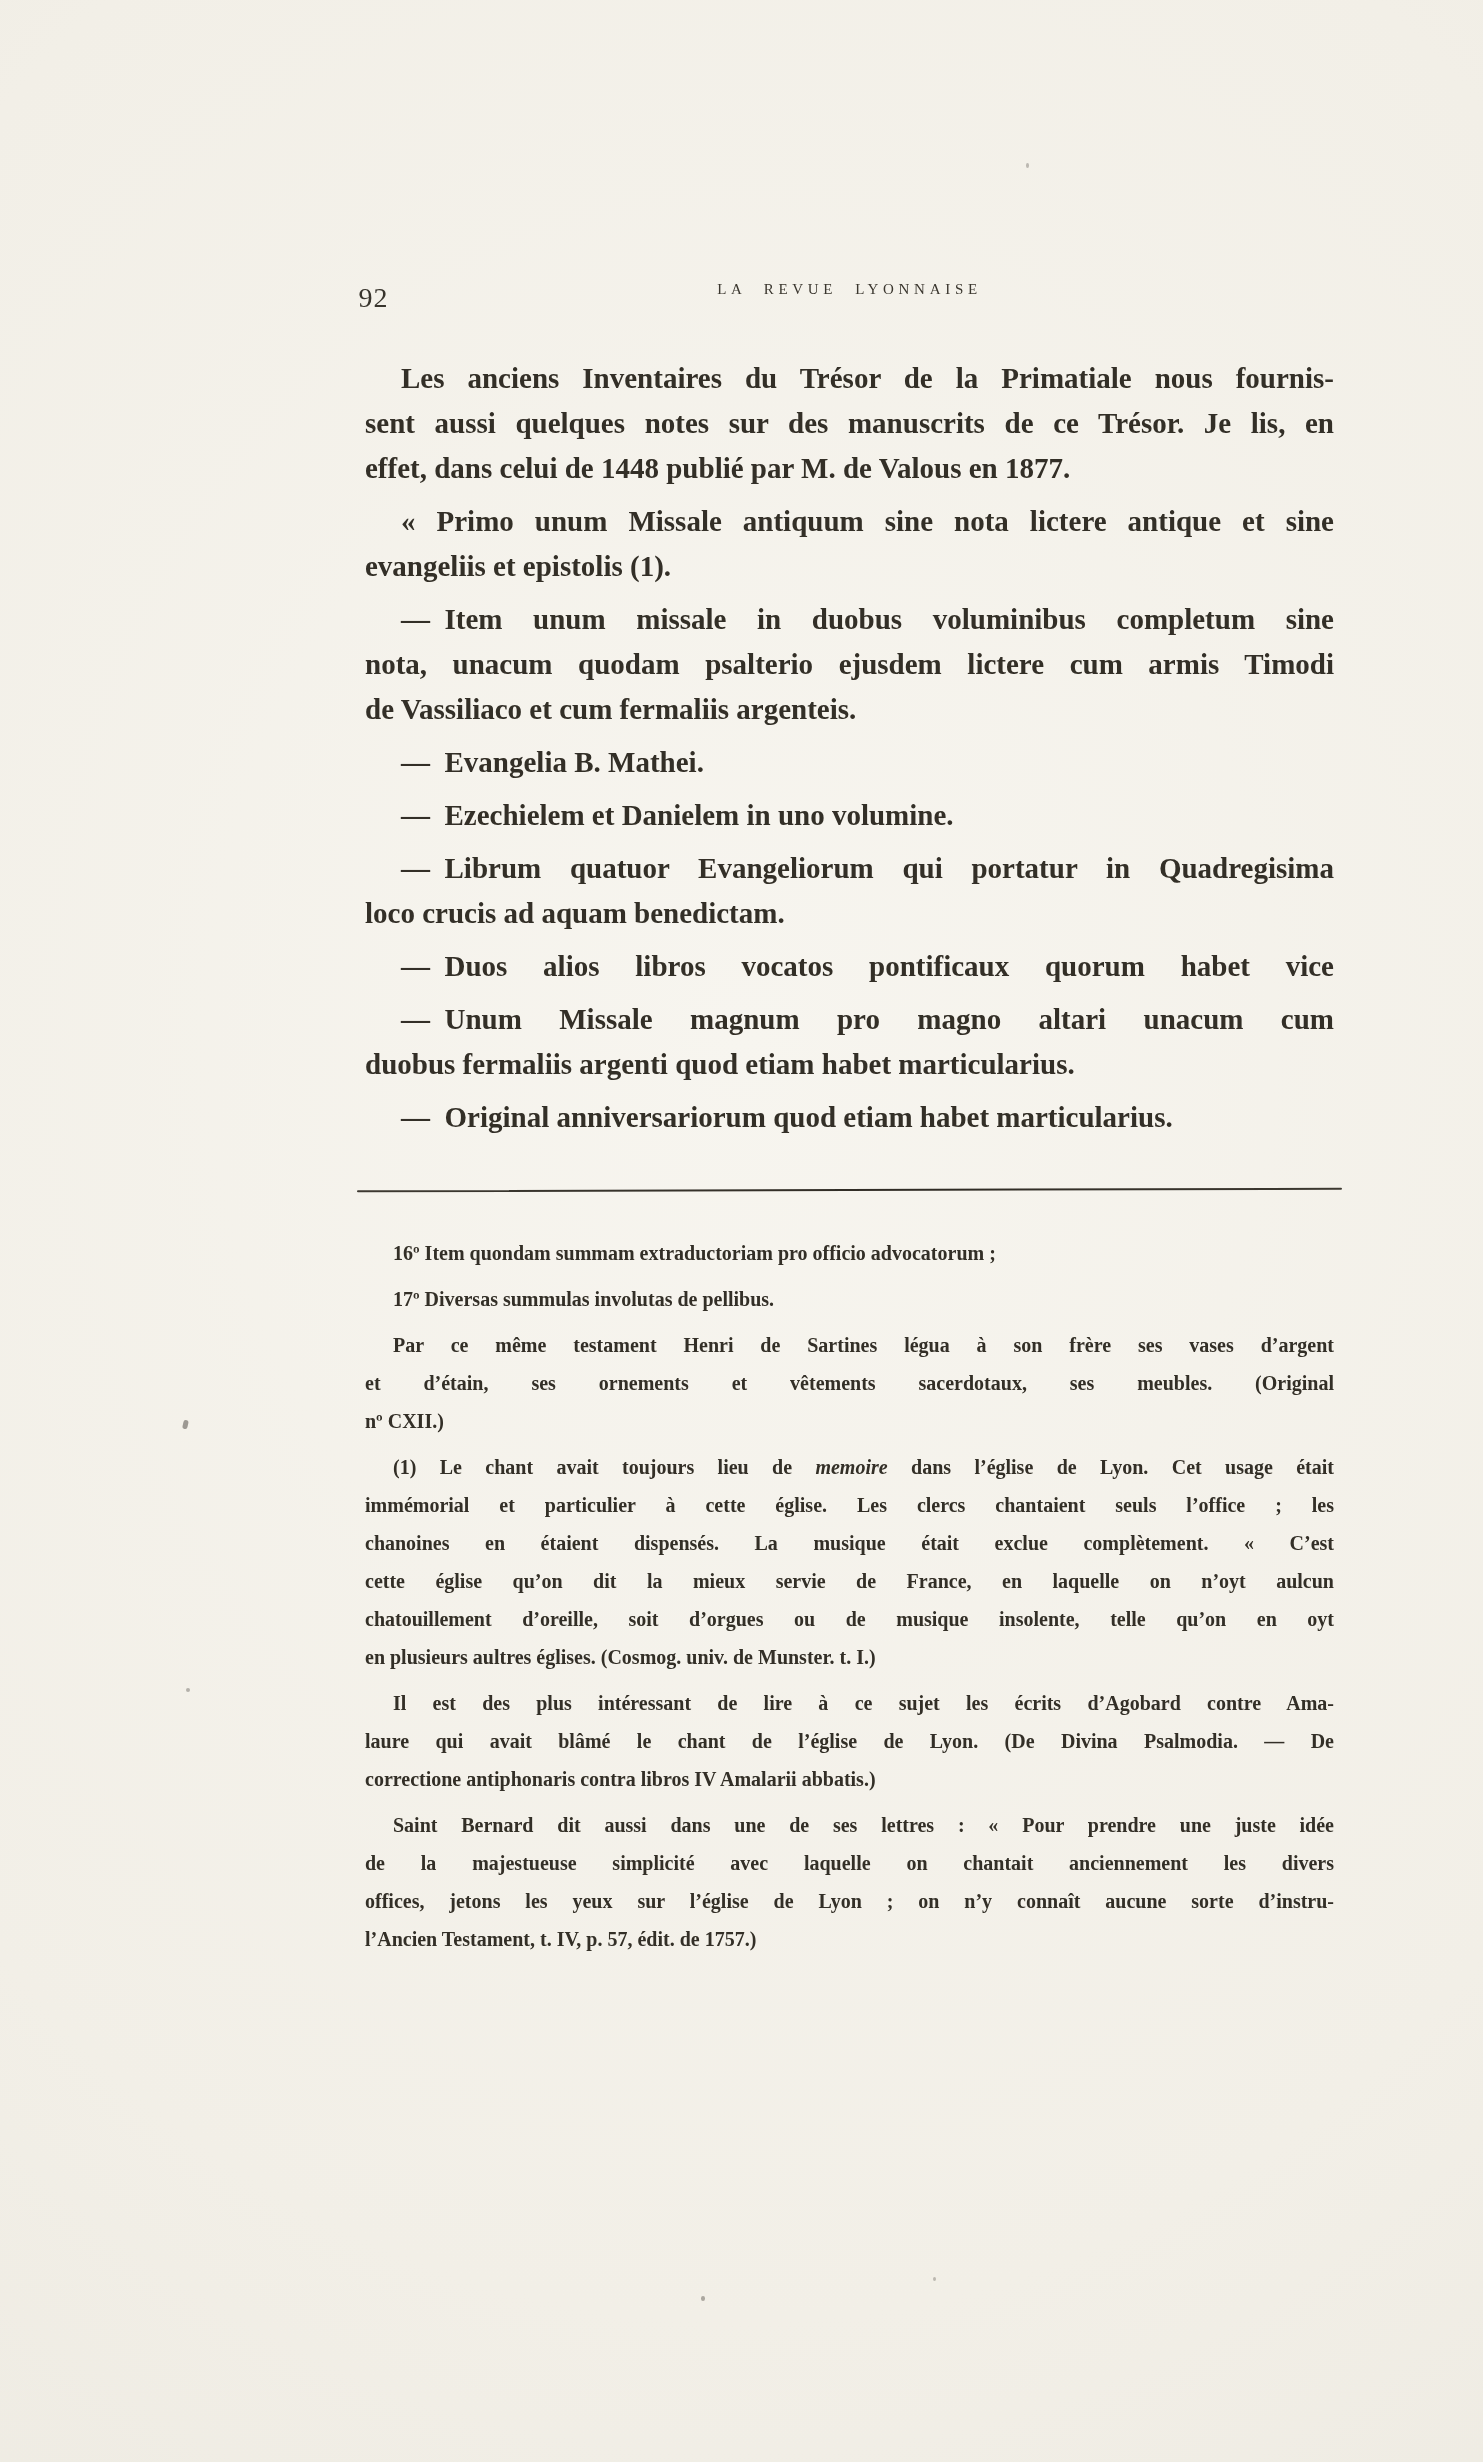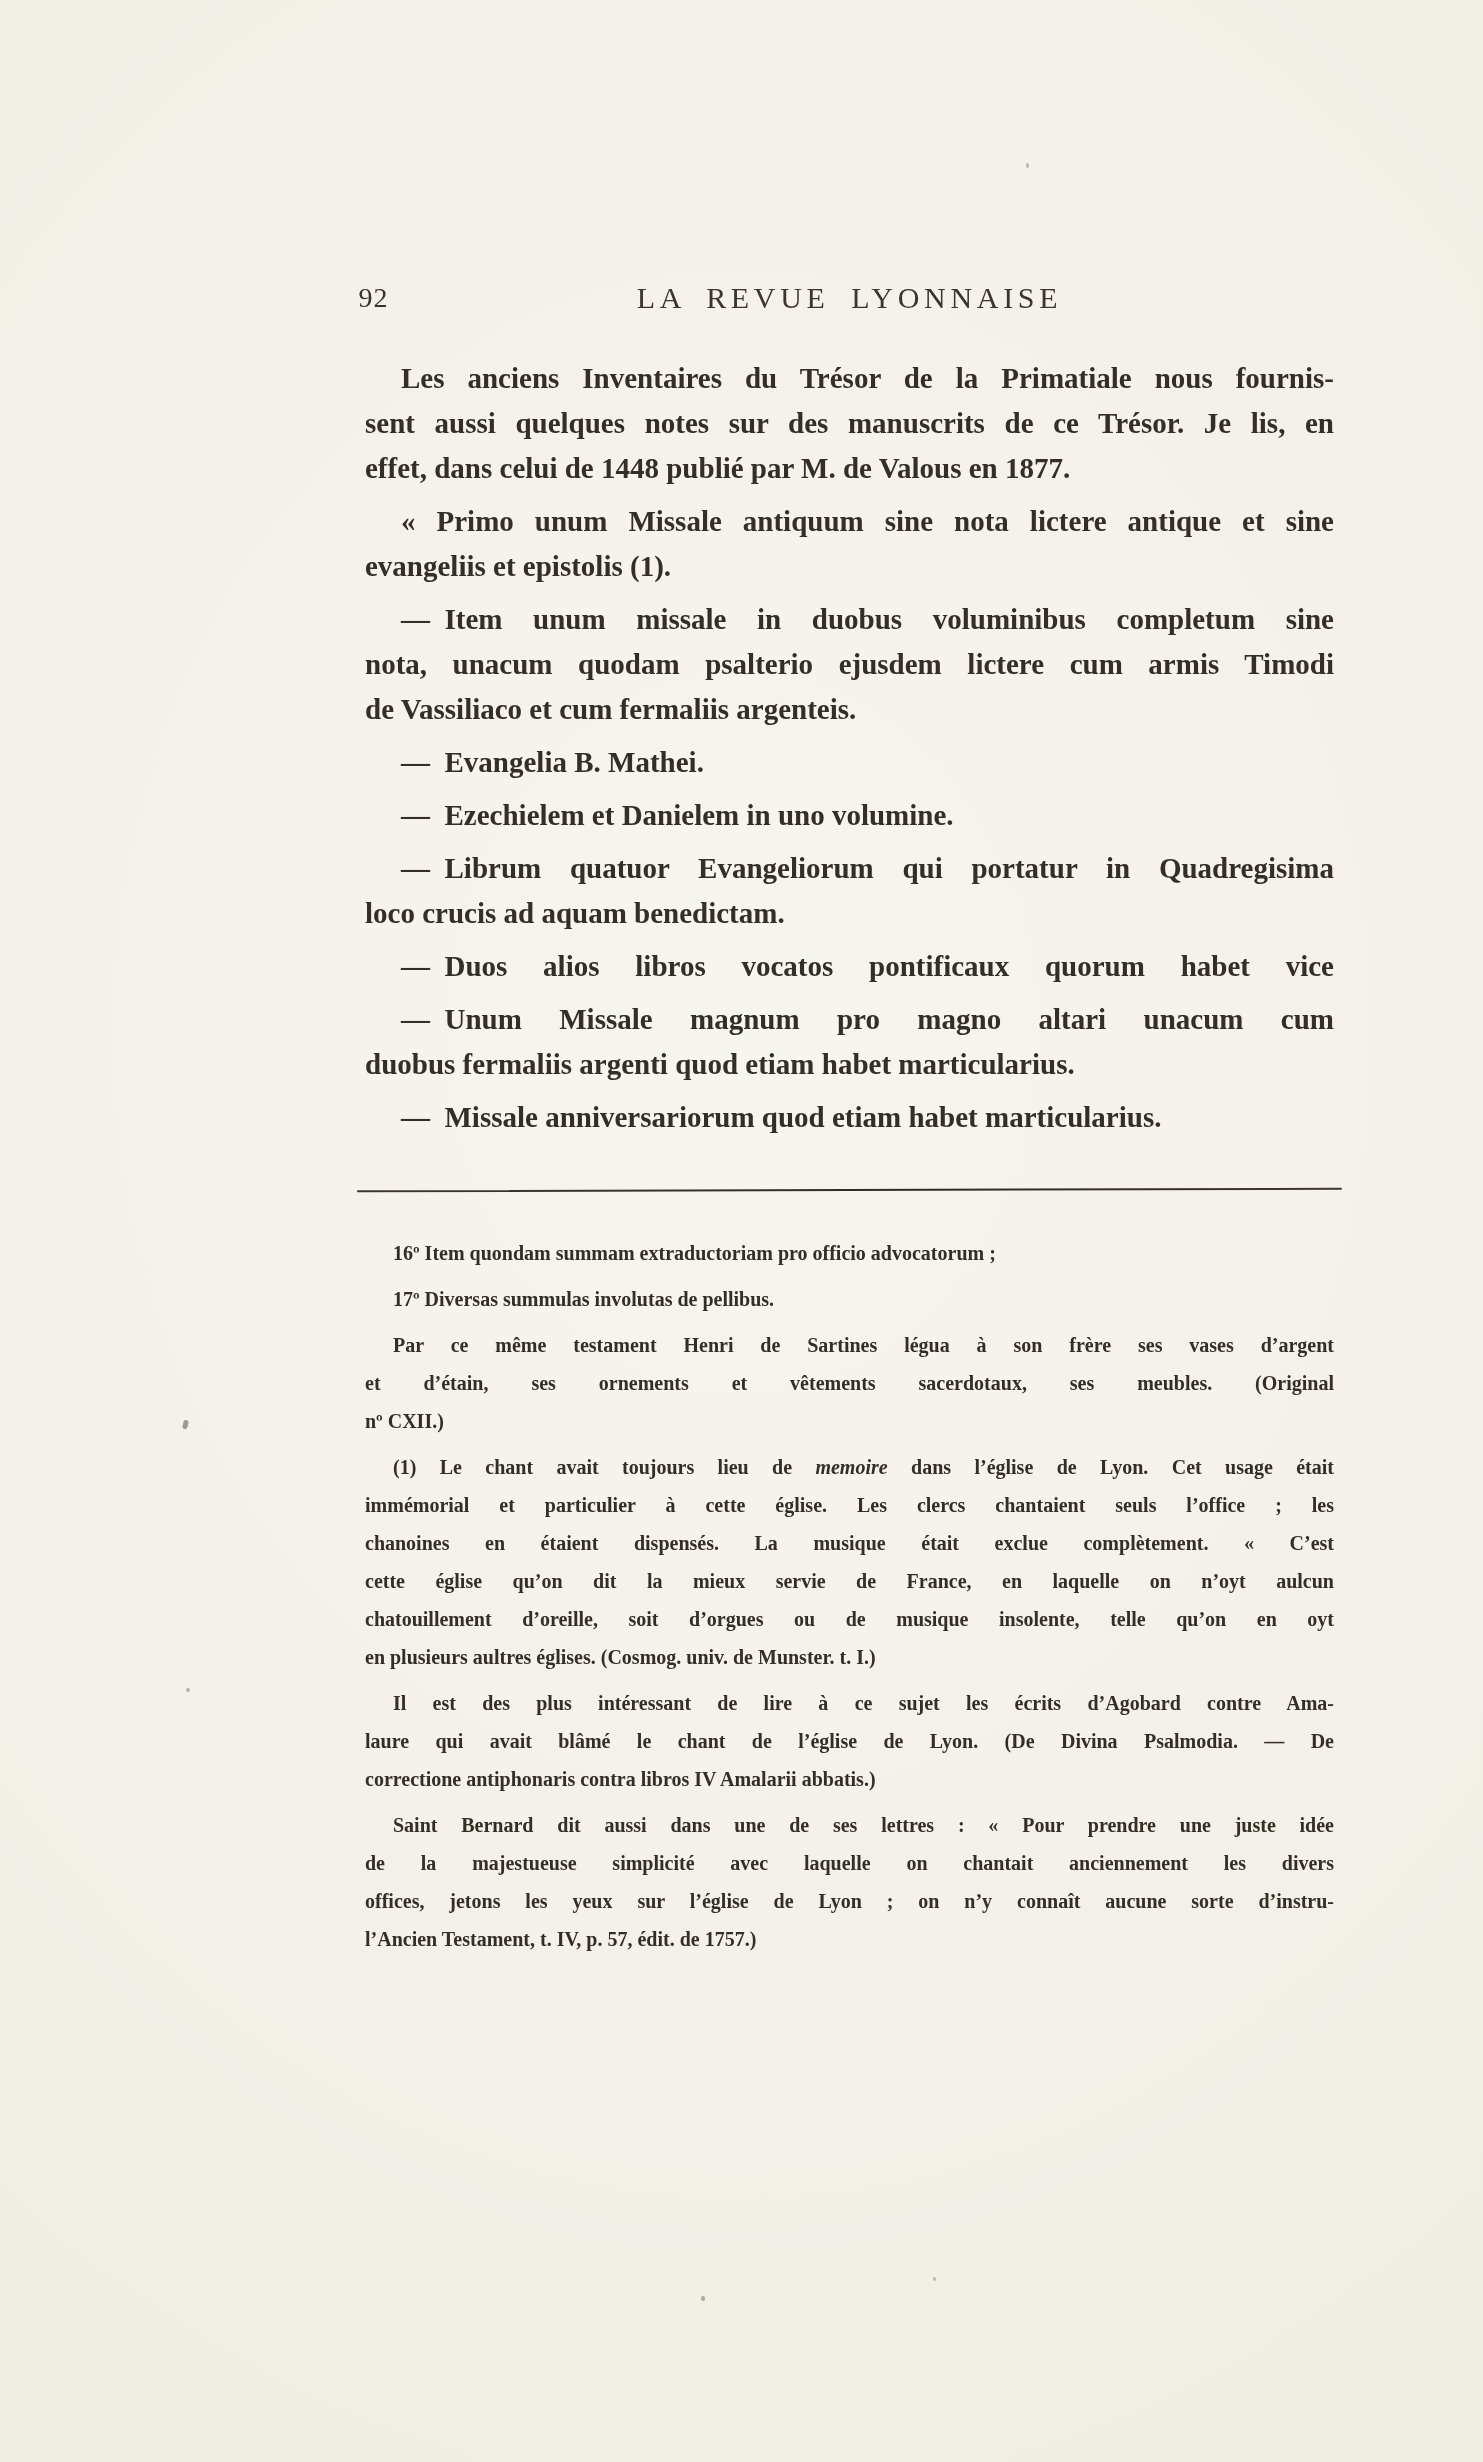--- a/index.html
+++ b/index.html
@@ -35,21 +35,21 @@
     font-size: 28px;
     letter-spacing: 0.8px;
     color: #38342c;
   }
   .journal-title {
     position: absolute;
     left: 0;
     right: 0;
     top: 3.2px;
     text-align: center;
-    font-size: 30px;
+    font-size: 15px;
     letter-spacing: 4.7px;
     word-spacing: 9.5px;
     color: #3a362e;
   }
   .body-text {
     margin-top: 35px;
     font-size: 29px;
     line-height: 45px;
   }
   .para { margin: 8px; font-weight: bold; }
@@ -125,21 +125,21 @@
           <div class="line last">loco crucis ad aquam benedictam.</div>
         </div>
         <div class="para">
           <div class="line indent">— Duos alios libros vocatos pontificaux quorum habet vice</div>
         </div>
         <div class="para">
           <div class="line indent">— Unum Missale magnum pro magno altari unacum cum</div>
           <div class="line last">duobus fermaliis argenti quod etiam habet marticularius.</div>
         </div>
         <div class="para">
-          <div class="line last indent">— Missale anniversariorum quod etiam habet marticularius.</div>
+          <div class="line last indent">— Original anniversariorum quod etiam habet marticularius.</div>
         </div>
       </div>
 
     <div class="footnote-rule"></div>
 
     <div class="footnotes" id="footnotes">
         <div class="para">
           <div class="line last indent">16º Item quondam summam extraductoriam pro officio advocatorum&nbsp;;</div>
         </div>
         <div class="para">

